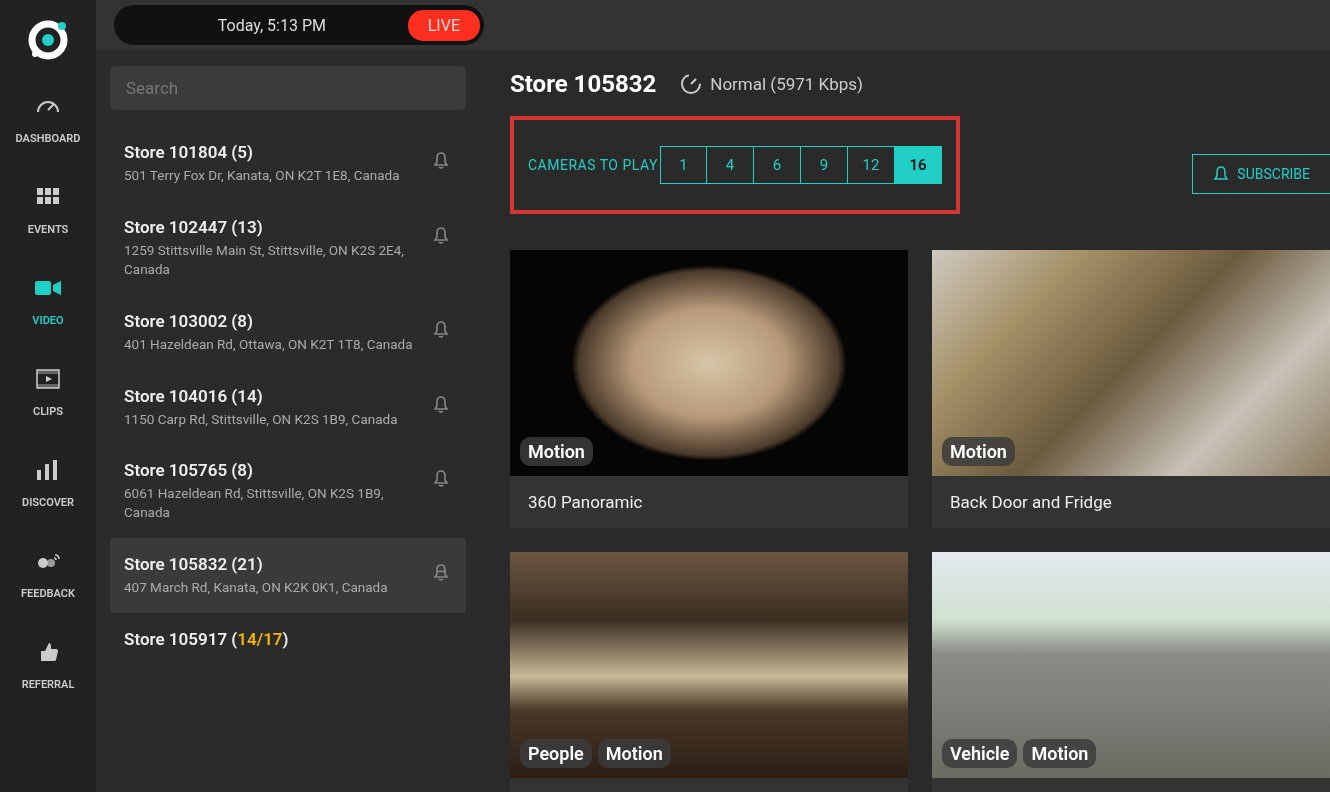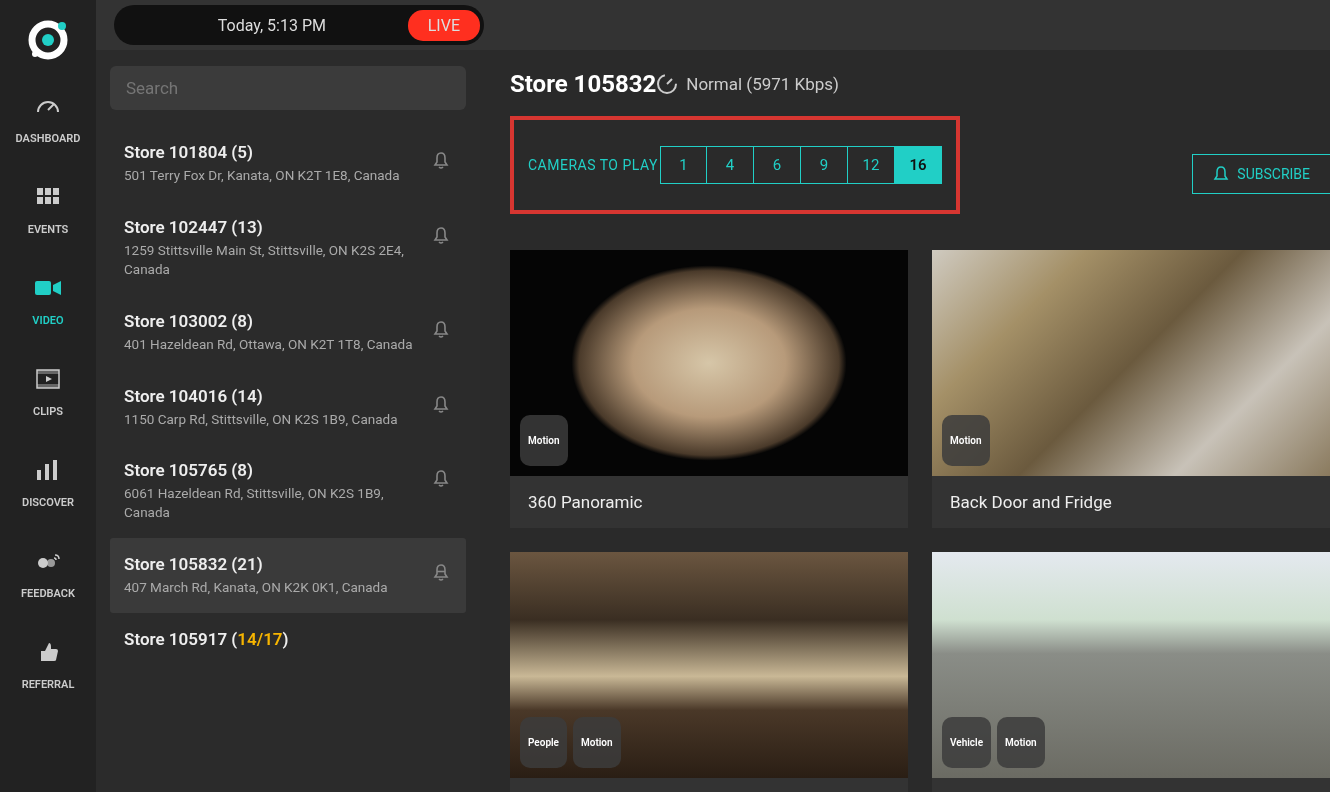--- a/index.html
+++ b/index.html
@@ -20,36 +20,36 @@
 .search{background:#3b3b3b;border:none;color:#aaa;font-size:17px;padding:12px 16px;border-radius:6px;width:100%;margin:6px 0 16px 0}
 .store-list{display:flex;flex-direction:column;overflow-y:auto}
 .store-item{display:flex;justify-content:space-between;align-items:flex-start;padding:16px 14px;border-radius:3px;cursor:pointer}
 .store-item.selected{background:#3a3a3a}
 .store-info{flex:1;padding-right:10px}
 .store-title{font-size:17px;color:#eee;font-weight:600;margin-bottom:4px}
 .store-title .count-h{color:#f7b500}
 .store-addr{font-size:13.5px;color:#aaa;line-height:1.4}
 .bell{width:22px;height:22px;margin-top:8px;flex-shrink:0}
 .content{flex:1;display:flex;flex-direction:column;padding:20px 0 0 30px;overflow:hidden}
-.hdr{display:flex;margin-bottom:18px}
+.hdr{display:flex;gap:24px;margin-bottom:18px}
 .store-name{font-size:24px;font-weight:700;color:#fff}
 .status{display:flex;align-items:center;gap:8px;font-size:17px;color:#ccc}
 .camrow{display:flex;align-items:center;justify-content:space-between;border:4px solid #d63631;padding:26px 14px;width:450px;margin-bottom:18px;position:relative}
 .camrow-wrap{display:flex;align-items:center;justify-content:space-between;width:100%;margin-bottom:18px}
 .camrow-label{font-size:14px;color:#21cfc6;letter-spacing:0.5px}
 .cam-opts{display:flex}
 .cam-opt{width:47px;height:38px;border:1px solid #21cfc6;display:flex;align-items:center;justify-content:center;color:#21cfc6;font-size:15px;cursor:pointer}
 .cam-opt + .cam-opt{border-left:none}
 .cam-opt.active{background:#21cfc6;color:#111;font-weight:600}
 .sub-btn{border:1px solid #21cfc6;color:#21cfc6;background:transparent;padding:10px 20px;font-size:14px;display:flex;align-items:center;gap:8px;cursor:pointer;border-right:none}
 .grid{display:grid;grid-template-columns:398px 398px;gap:24px;overflow:hidden;flex:1}
 .tile{display:flex;flex-direction:column;background:#333}
 .thumb{height:226px;position:relative;background:#000;display:flex;align-items:flex-end;padding:10px;background-size:cover;background-position:center}
 .badges{display:flex;gap:6px}
-.badge{background:rgba(60,60,60,0.85);color:#fff;font-size:10px;font-weight:600;padding:20px 8px;border-radius:10px}
+.badge{background:rgba(60,60,60,0.85);color:#fff;font-size:18px;font-weight:600;padding:4px 8px;border-radius:10px}
 .tile-label{padding:16px 18px;font-size:17px;color:#eee}
 .thumb.fisheye{background:radial-gradient(ellipse 48% 60% at 50% 50%, #d6c6a8 0%, #b79a7a 40%, #4a3a2a 68%, #050505 72%)}
 .thumb.warehouse{background:linear-gradient(135deg,#cfcac0 0%, #a49067 25%, #6b5a3e 50%, #c8c2b8 75%, #8a7a5e 100%)}
 .thumb.counter{background:linear-gradient(180deg,#6b5640 0%, #3a2e22 30%, #c9b896 55%, #4a3828 70%, #2a1e14 100%)}
 .thumb.lot{background:linear-gradient(180deg,#e4e9ef 0%, #cfe0d0 30%, #8a8d87 45%, #6b6b63 100%)}
 </style>
 </head>
 <body>
 
 <div class="layout">

